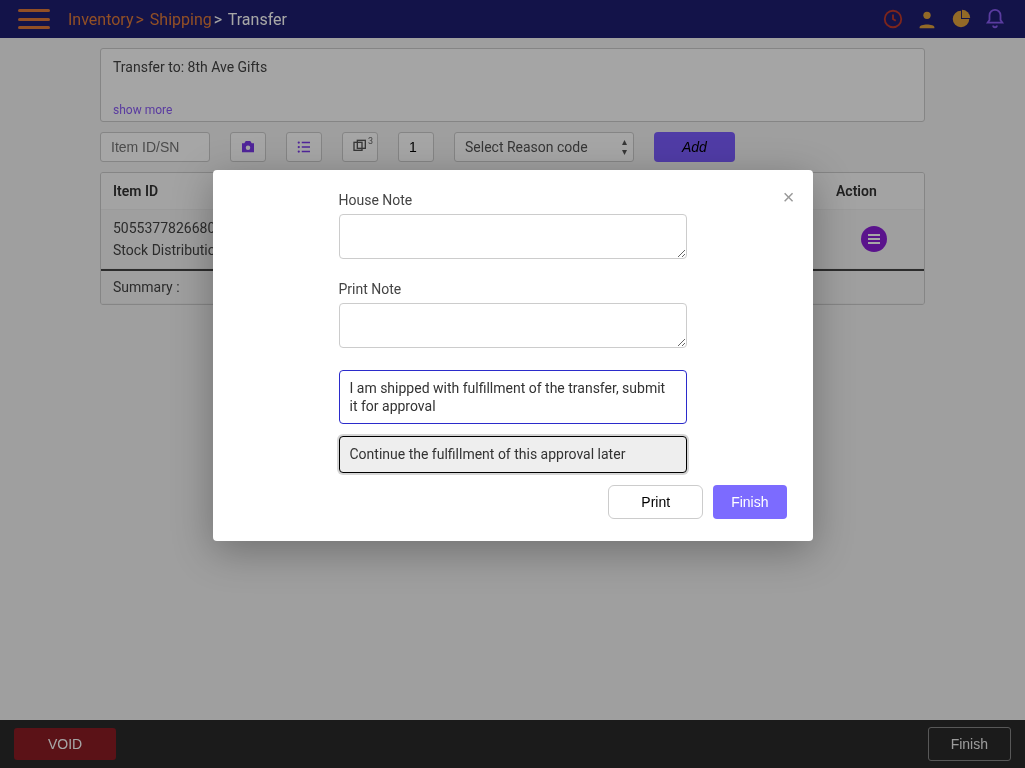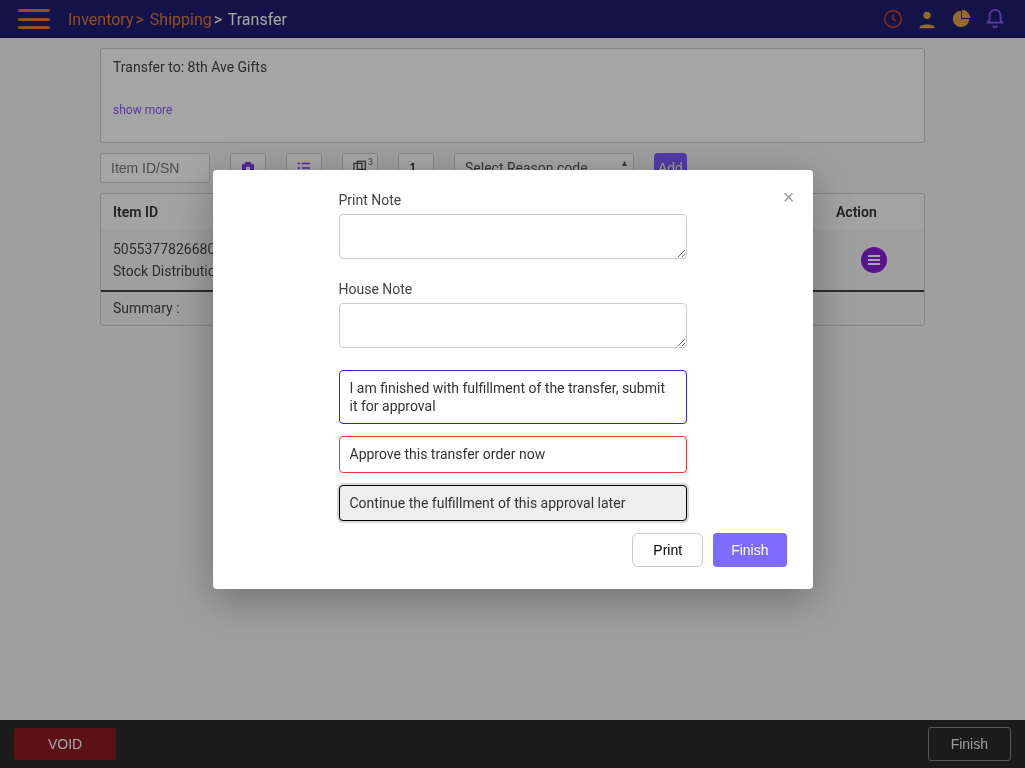--- a/index.html
+++ b/index.html
@@ -48,21 +48,21 @@
       height: calc(100% - 55px - 48px);
       overflow: auto;
     }
     .card {
       margin: 10px 100px 0 100px;
       background: #fff;
     }
     .transfer-box {
       border: 1px solid #ccc;
       border-radius: 3px;
-      padding: 10px 12px 24px 12px;
+      padding: 10px 12px 3px 12px;
       background: #fdfdfd;
     }
     .transfer-to { font-size: 14px; color: #444; }
     .show-more {
       color: #8b5cf6;
       text-decoration: none;
       font-size: 12px;
       display: inline-block;
       margin-top: 28px;
     }
@@ -99,26 +99,27 @@
       top: 3px;
       right: 4px;
       font-size: 9px;
       color: #666;
     }
     .qty-input { width: 36px; text-align: left; }
     .reason-select { flex: 0 0 180px; position: relative; display: flex; align-items: center; justify-content: space-between; padding-right: 24px; color: #555; }
     .reason-select .chev { position: absolute; right: 6px; font-size: 10px; line-height: 1; display: flex; flex-direction: column; }
     .add-btn {
       background: #7c5cff;
-      color: #fef9c3;
+      color: #000000;
       border: none;
       border-radius: 4px;
-      padding: 0 4px;
-      font-size: 14px;
-      cursor: pointer;
+      padding: 0 28px;
+      font-size: 14px;
+      cursor: pointer;
+      font-style: italic;
     }
 
     .table-wrap {
       margin: 10px 100px 0 100px;
       border: 1px solid #ccc;
       border-radius: 3px;
       overflow: hidden;
     }
     .thead {
       display: flex;
@@ -255,21 +256,21 @@
     .modal-footer {
       display: flex;
       justify-content: flex-end;
       gap: 10px;
       margin-top: 8px;
     }
     .btn-print {
       background: #fff;
       border: 1px solid #ccc;
       border-radius: 6px;
-      padding: 8px 20px;
+      padding: 8px 32px;
       font-size: 14px;
       cursor: pointer;
     }
     .btn-finish {
       background: #7c6bff;
       color: #fff;
       border: none;
       border-radius: 4px;
       padding: 8px 18px;
       font-size: 14px;
@@ -387,29 +388,28 @@
 <div class="bottombar">
   <button class="void-btn">VOID</button>
   <button class="finish-btn">Finish</button>
 </div>
 
 <div class="overlay">
   <div class="modal">
     <button class="close">×</button>
     <div class="modal-body">
       <div class="grp">
+        <label>House Note</label>
+        <textarea style=""></textarea>
+      </div>
+      <div class="grp">
         <label>Print Note</label>
         <textarea style=""></textarea>
       </div>
-      <div class="grp">
-        <label>House Note</label>
-        <textarea style=""></textarea>
-      </div>
-      <div class="option selected">I am finished with fulfillment of the transfer, submit it for approval</div>
-      <div class="option red">Approve this transfer order now</div>
+      <div class="option selected">I am shipped with fulfillment of the transfer, submit it for approval</div>
       <div class="option hover">Continue the fulfillment of this approval later</div>
     </div>
     <div class="modal-footer">
       <button class="btn-print">Print</button>
       <button class="btn-finish">Finish</button>
     </div>
   </div>
 </div>
 
 </body></html>

